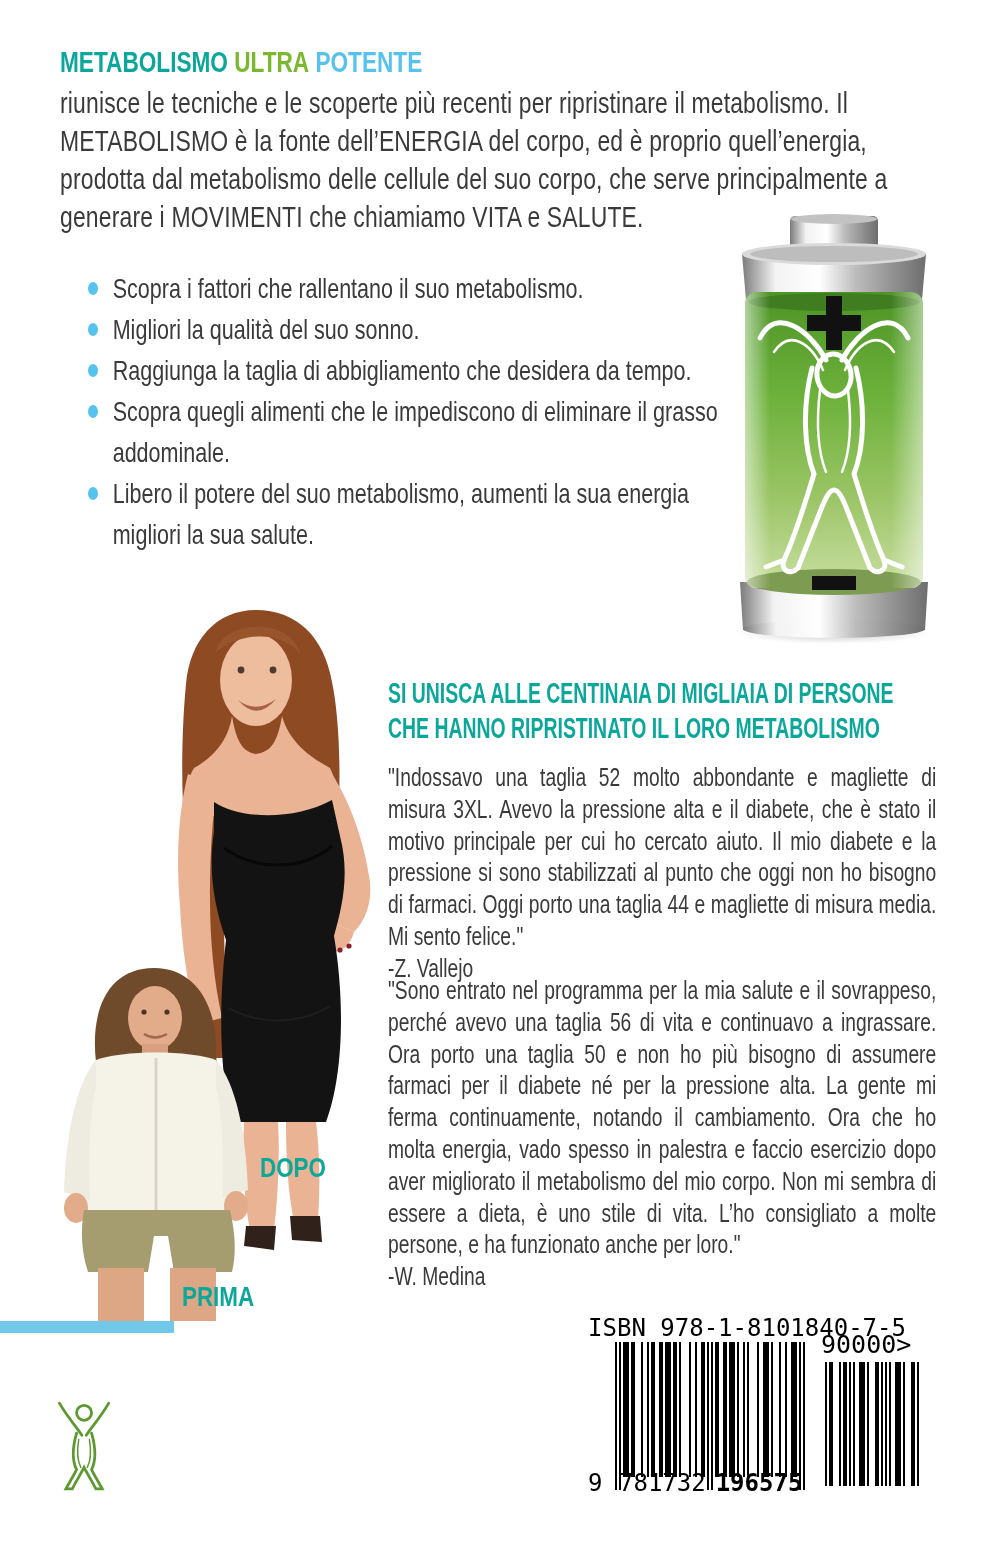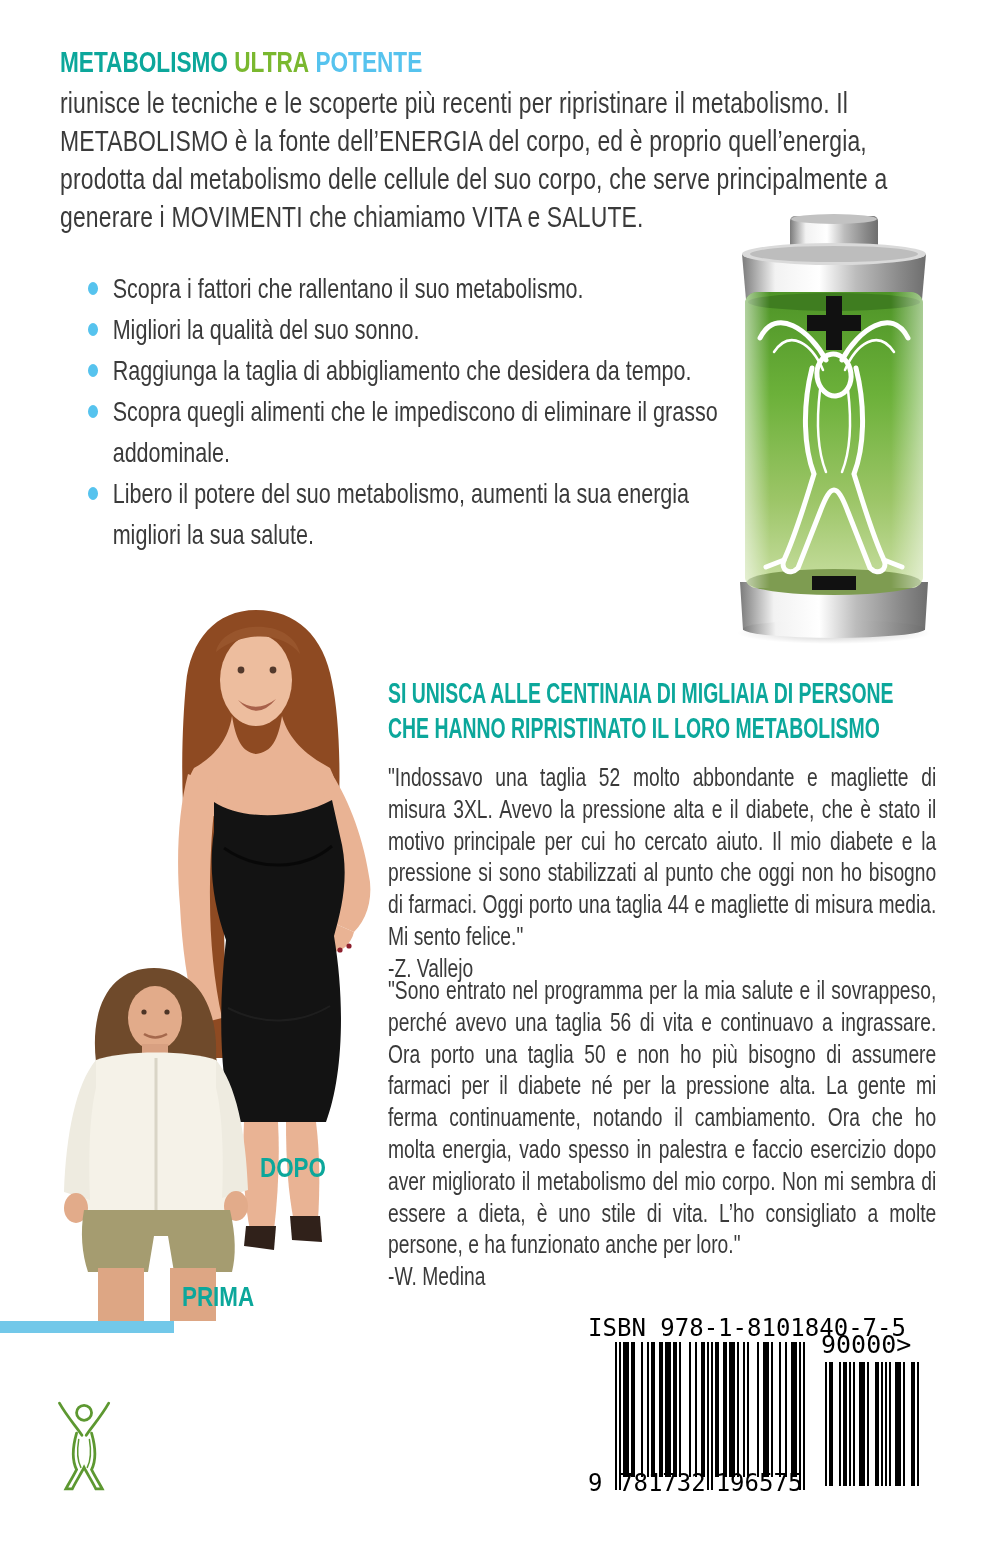--- a/index.html
+++ b/index.html
@@ -57,21 +57,21 @@
   
   .battery{left:732px;top:212px;width:205px;height:435px;}
 
   
   .barcode-block{left:560px;top:1292px;width:390px;height:215px;}
   .mono{font-family:"DejaVu Sans Mono",monospace;color:#000;}
   .isbn-label{left:22px;top:22px;width:330px;text-align:center;font-size:24px;letter-spacing:0;}
   .bc-main{left:55px;top:50px;}
   .bc-digit9{left:28px;top:177px;font-size:24px;}
   .bc-left{left:59px;top:177px;width:84px;text-align:left;font-size:24px;}
-  .bc-right{left:153px;top:177px;width:92px;text-align:center;font-size:24px;}
+  .bc-right{left:153px;top:177px;width:92px;text-align:center;font-size:24px;font-weight:bold;}
   .supp-label{left:261px;top:38px;width:100px;text-align:left;font-size:25px;}
   .bc-supp{left:263px;top:70px;}
 
   
   .logo{left:50px;top:1398px;display:flex;align-items:center;height:96px;}
   .logo-text{font-family:"Liberation Serif",serif;font-size:58px;color:#141414;letter-spacing:-1px;line-height:1;position:relative;top:-4px;}
   .logo-reg{font-family:"Liberation Serif",serif;font-size:16px;color:#141414;vertical-align:36px;margin-left:1px;}
 </style>
 </head>
 <body>

